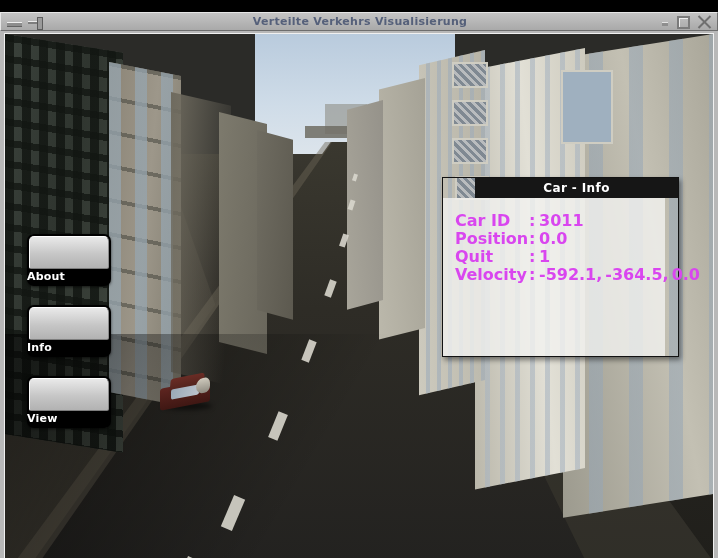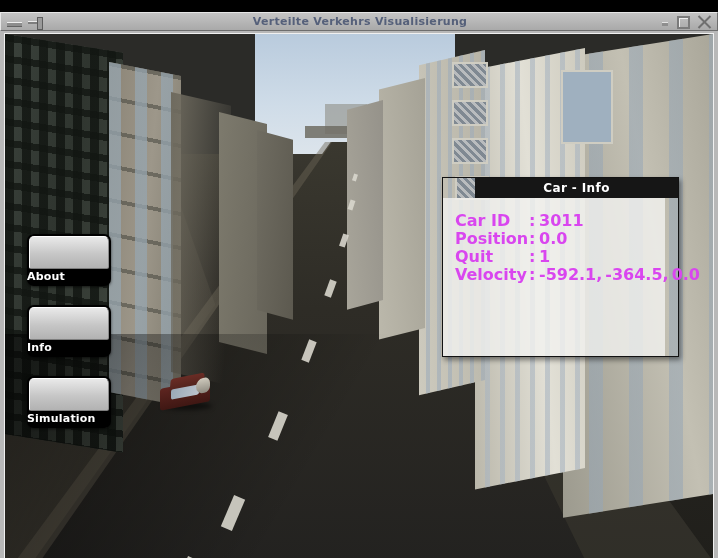--- a/index.html
+++ b/index.html
@@ -260,21 +260,21 @@
         <div class="btn">
           <div class="face"></div>
           <div class="cap">About</div>
         </div>
         <div class="btn">
           <div class="face"></div>
           <div class="cap">Info</div>
         </div>
         <div class="btn">
           <div class="face"></div>
-          <div class="cap">Simulation</div>
+          <div class="cap">View</div>
         </div>
       </div>
 
       <div class="infopanel">
         <div class="ip-head">Car - Info</div>
         <div class="ip-body">
 
           <div class="ip-row">
             <span class="ip-key">Car ID</span>
             <span class="ip-colon">:</span>

